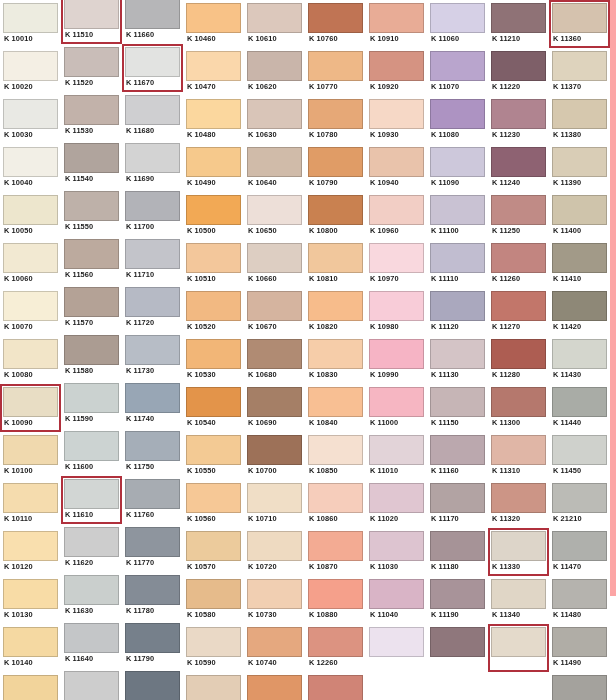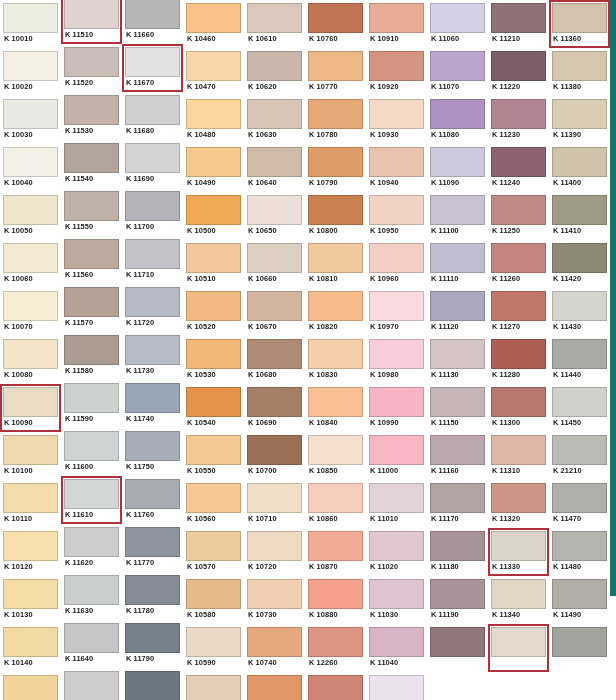--- a/index.html
+++ b/index.html
@@ -7,21 +7,21 @@
     margin: 0; padding: 0;
     width: 616px; height: 700px;
     background: #ffffff;
     font-family: "Liberation Sans", sans-serif;
     overflow: hidden;
   }
   #palette-board {
     position: relative;
     width: 616px;
     height: 596px;
-    background: #0f766e;
+    background: #fca5a5;
   }
   .swatch-column {
     position: absolute;
     top: 0;
     width: 61px;
   }
   .swatch-cell {
     position: relative;
     width: 61px;
     height: 48px;
@@ -429,24 +429,20 @@
       </div>
       <div class="swatch-cell">
         <div class="swatch-chip" style="background: rgb(246, 216, 198);"></div>
         <div class="swatch-label">K 10930</div>
       </div>
       <div class="swatch-cell">
         <div class="swatch-chip" style="background: rgb(233, 195, 171);"></div>
         <div class="swatch-label">K 10940</div>
       </div>
       <div class="swatch-cell">
-        <div class="swatch-chip" style="background: rgb(243, 210, 198);"></div>
-        <div class="swatch-label">K 10950</div>
-      </div>
-      <div class="swatch-cell">
         <div class="swatch-chip" style="background: rgb(242, 206, 197);"></div>
         <div class="swatch-label">K 10960</div>
       </div>
       <div class="swatch-cell">
         <div class="swatch-chip" style="background: rgb(249, 216, 222);"></div>
         <div class="swatch-label">K 10970</div>
       </div>
       <div class="swatch-cell">
         <div class="swatch-chip" style="background: rgb(248, 204, 216);"></div>
         <div class="swatch-label">K 10980</div>
@@ -592,20 +588,24 @@
       <div class="swatch-cell is-selected">
         <div class="swatch-chip" style="background: rgb(228, 218, 203);"></div>
       </div>
     </div>
     <div class="swatch-column" style="left: 549px; top: 0px;">
       <div class="swatch-cell is-selected">
         <div class="swatch-chip" style="background: rgb(213, 194, 174);"></div>
         <div class="swatch-label">K 11360</div>
       </div>
       <div class="swatch-cell">
+        <div class="swatch-chip" style="background: rgb(222, 211, 189);"></div>
+        <div class="swatch-label">K 11370</div>
+      </div>
+      <div class="swatch-cell">
         <div class="swatch-chip" style="background: rgb(214, 200, 174);"></div>
         <div class="swatch-label">K 11380</div>
       </div>
       <div class="swatch-cell">
         <div class="swatch-chip" style="background: rgb(217, 205, 182);"></div>
         <div class="swatch-label">K 11390</div>
       </div>
       <div class="swatch-cell">
         <div class="swatch-chip" style="background: rgb(207, 196, 171);"></div>
         <div class="swatch-label">K 11400</div>

